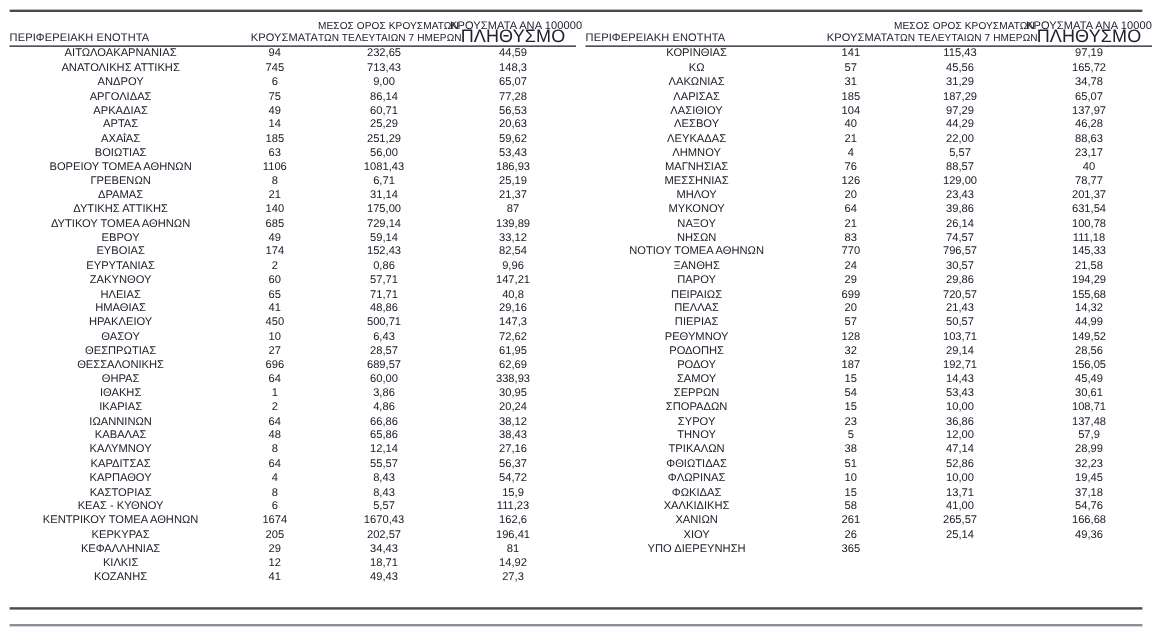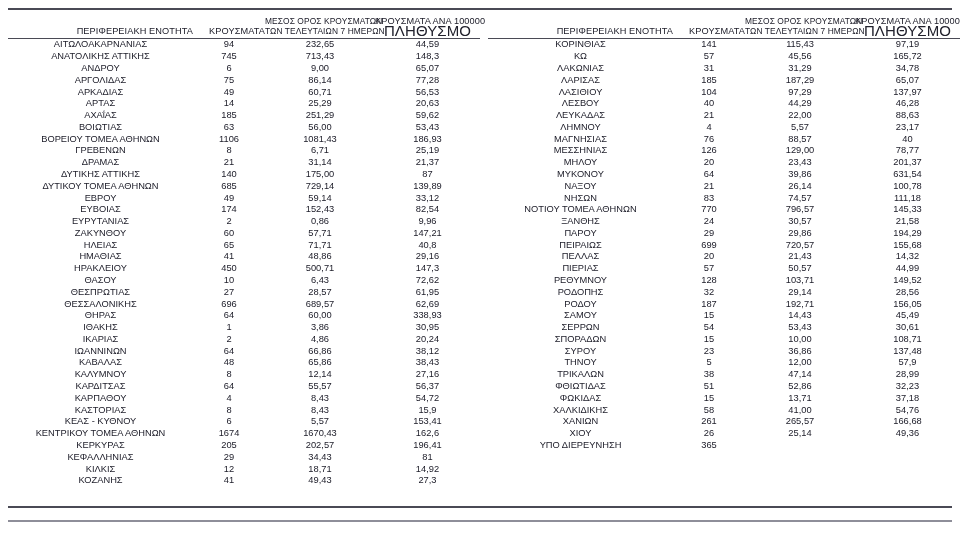--- a/index.html
+++ b/index.html
@@ -78,21 +78,21 @@
     font-size: 8.4px;
     line-height: 10px;
     color: #20202c;
     vertical-align: bottom;
     padding: 0 0 2px 0;
     border-bottom: 1.6px solid #4a4a55;
     letter-spacing: 0.1px;
   }
   table.data th.unit-head {
     font-size: 9.2px;
-    text-align: right;
+    text-align: left;
   }
   table.data th.cases-head {
     font-size: 9.2px;
     text-align: right;
   }
   table.data th.avg-head,
   table.data th.per100k-head {
     text-align: center;
   }
   th .hl1 { display: block; white-space: nowrap; }
@@ -342,21 +342,21 @@
             <tr>
               <td class="c-unit">ΚΑΣΤΟΡΙΑΣ</td>
               <td class="c-cases">8</td>
               <td class="c-avg">8,43</td>
               <td class="c-per">15,9</td>
             </tr>
             <tr>
               <td class="c-unit">ΚΕΑΣ - ΚΥΘΝΟΥ</td>
               <td class="c-cases">6</td>
               <td class="c-avg">5,57</td>
-              <td class="c-per">153,41</td>
+              <td class="c-per">111,23</td>
             </tr>
             <tr>
               <td class="c-unit">ΚΕΝΤΡΙΚΟΥ ΤΟΜΕΑ ΑΘΗΝΩΝ</td>
               <td class="c-cases">1674</td>
               <td class="c-avg">1670,43</td>
               <td class="c-per">162,6</td>
             </tr>
             <tr>
               <td class="c-unit">ΚΕΡΚΥΡΑΣ</td>
               <td class="c-cases">205</td>
@@ -586,20 +586,26 @@
               <td class="c-avg">47,14</td>
               <td class="c-per">28,99</td>
             </tr>
             <tr>
               <td class="c-unit">ΦΘΙΩΤΙΔΑΣ</td>
               <td class="c-cases">51</td>
               <td class="c-avg">52,86</td>
               <td class="c-per">32,23</td>
             </tr>
             <tr>
+              <td class="c-unit">ΦΛΩΡΙΝΑΣ</td>
+              <td class="c-cases">10</td>
+              <td class="c-avg">10,00</td>
+              <td class="c-per">19,45</td>
+            </tr>
+            <tr>
               <td class="c-unit">ΦΩΚΙΔΑΣ</td>
               <td class="c-cases">15</td>
               <td class="c-avg">13,71</td>
               <td class="c-per">37,18</td>
             </tr>
             <tr>
               <td class="c-unit">ΧΑΛΚΙΔΙΚΗΣ</td>
               <td class="c-cases">58</td>
               <td class="c-avg">41,00</td>
               <td class="c-per">54,76</td>

